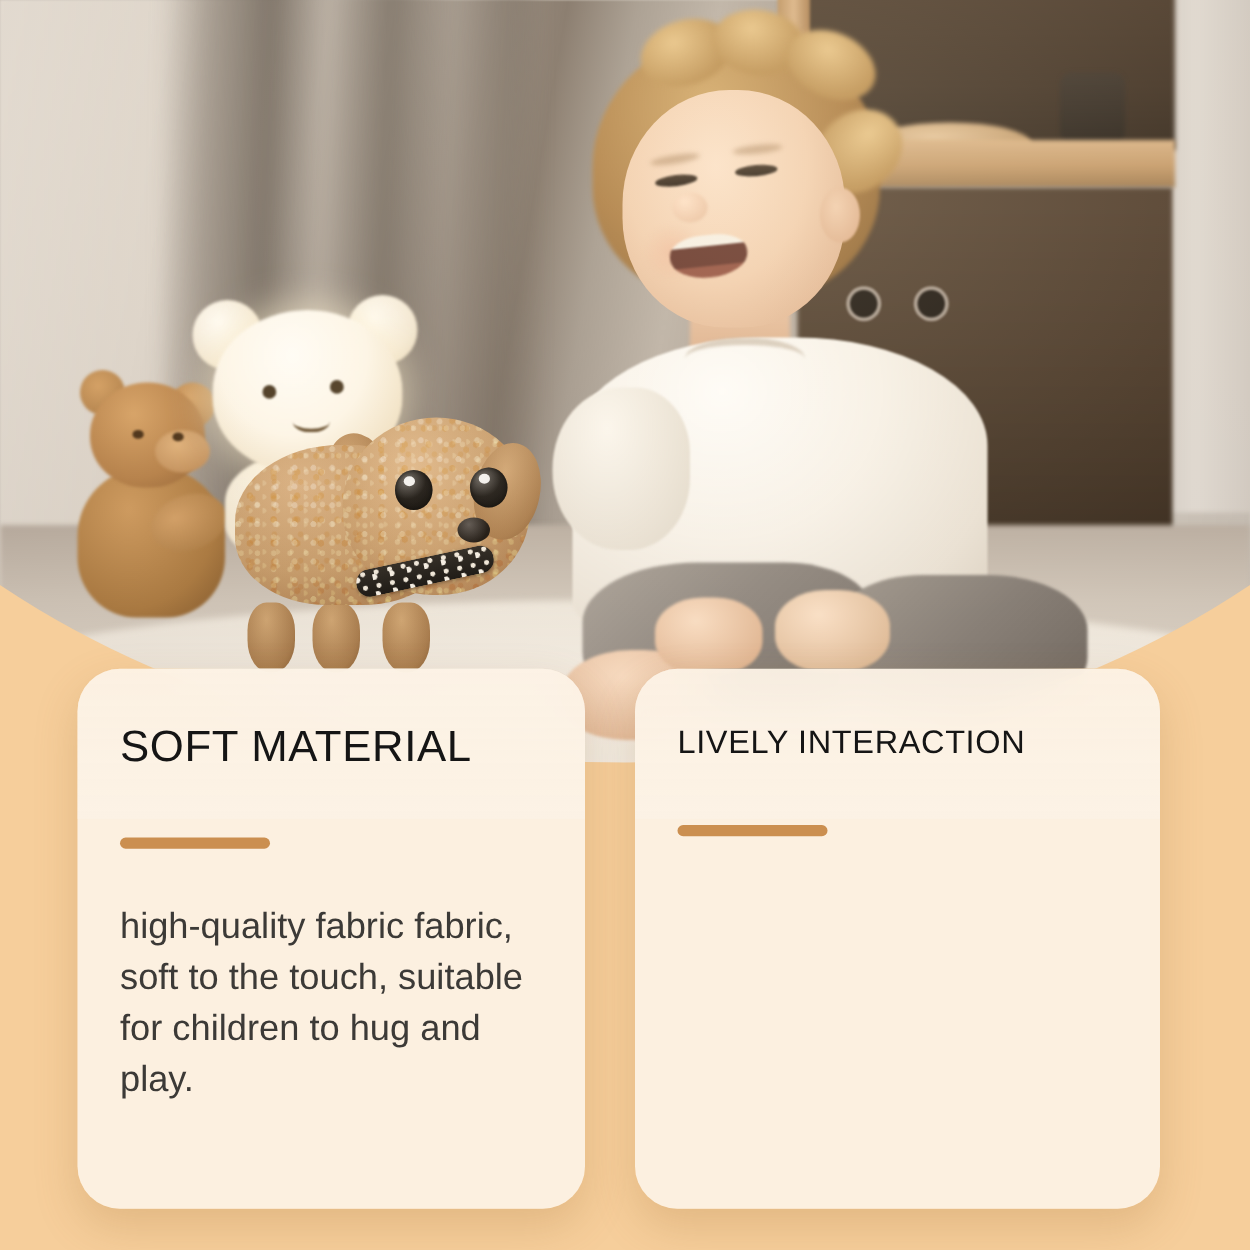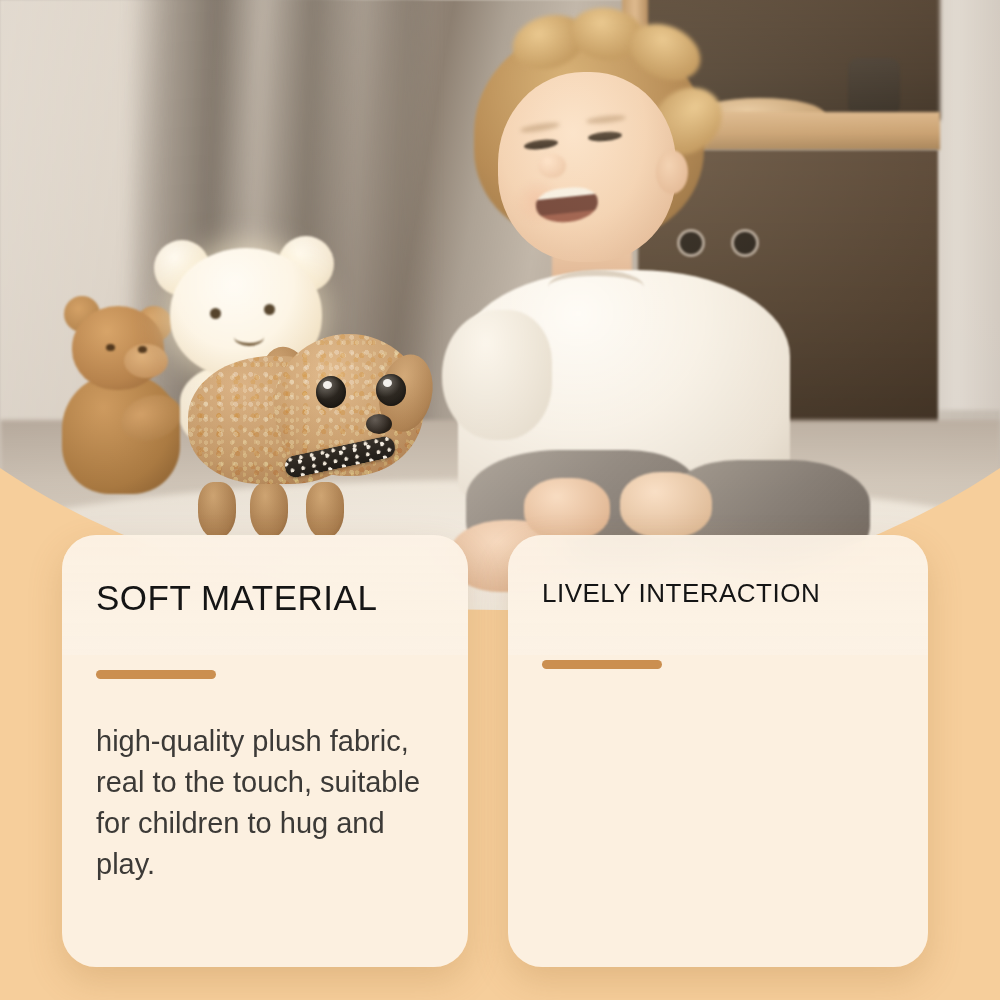--- a/index.html
+++ b/index.html
@@ -600,21 +600,21 @@
 
       <div class="photo-warm"></div>
     </div>
   </div>
 
   <div class="cards">
 
     <div class="card card-left">
       <div class="card-title">SOFT MATERIAL</div>
       <div class="card-rule"></div>
-      <div class="card-body">high-quality plush fabric, real to the touch, suitable for children to hug and play.</div>
+      <div class="card-body">high-quality fabric fabric, soft to the touch, suitable for children to hug and play.</div>
     </div>
 
     <div class="card card-right">
       <div class="card-title">LIVELY INTERACTION</div>
       <div class="card-rule"></div>
     </div>
 
   </div>
 </div>
 

